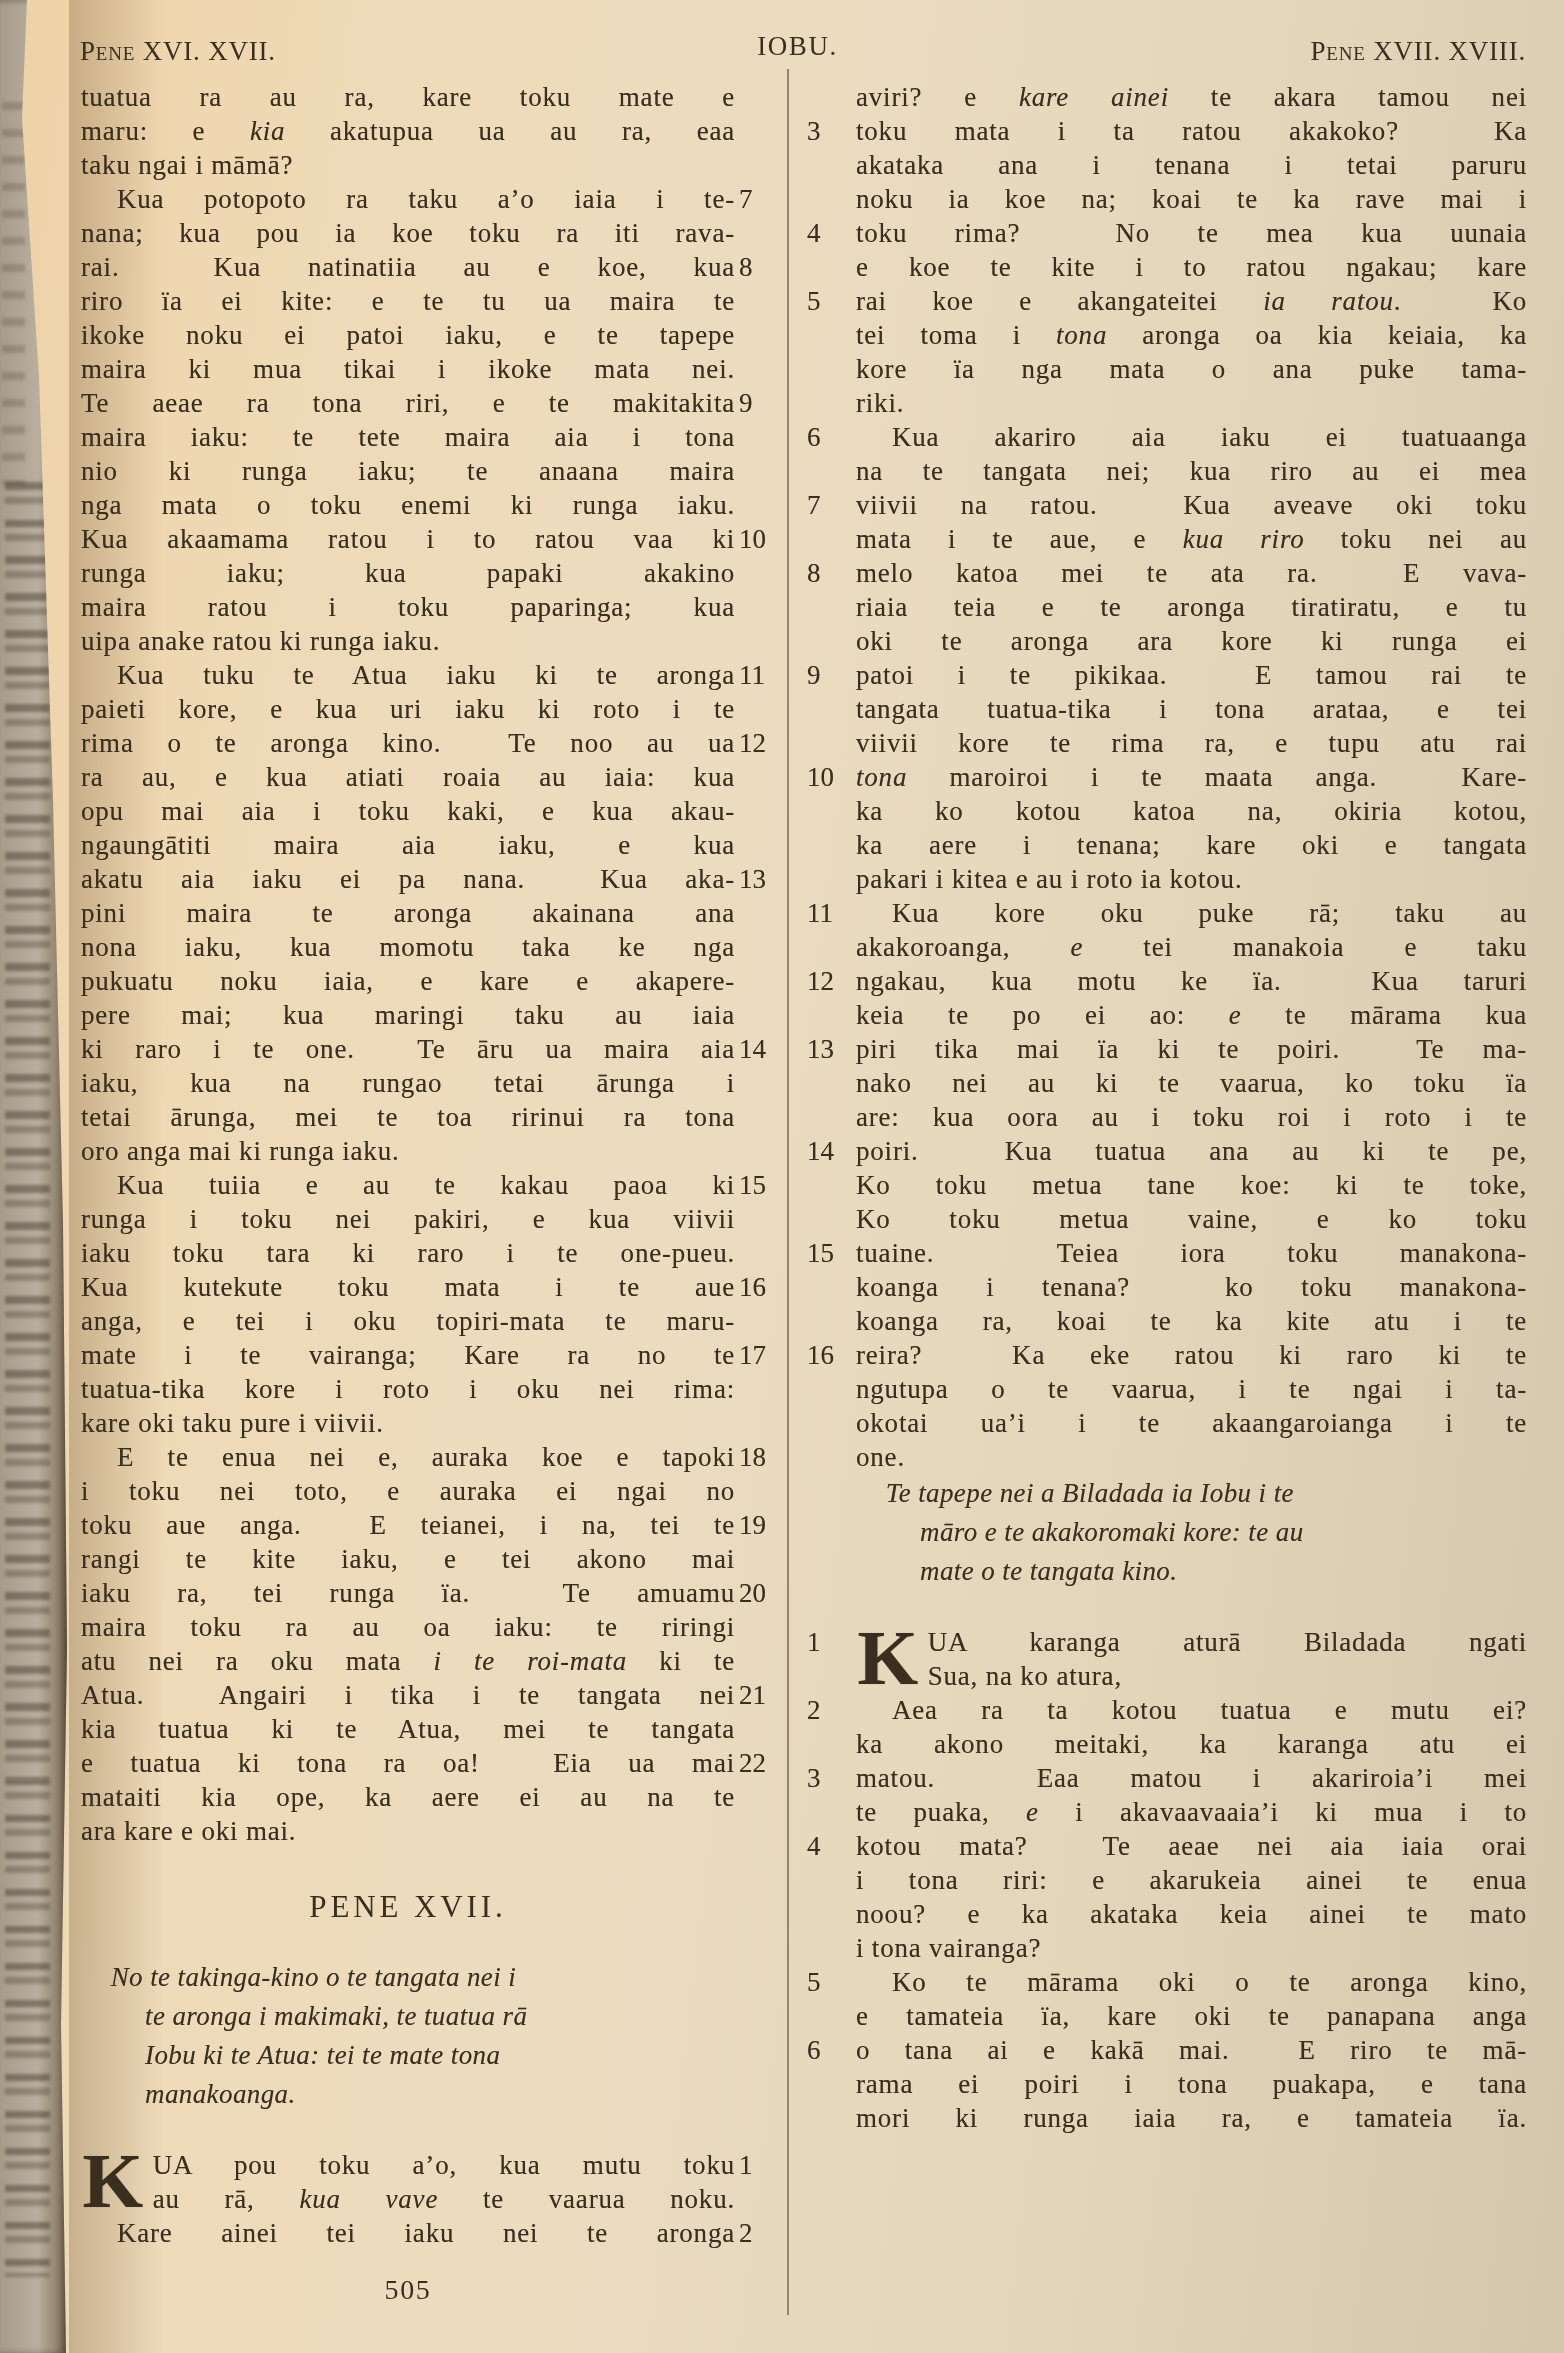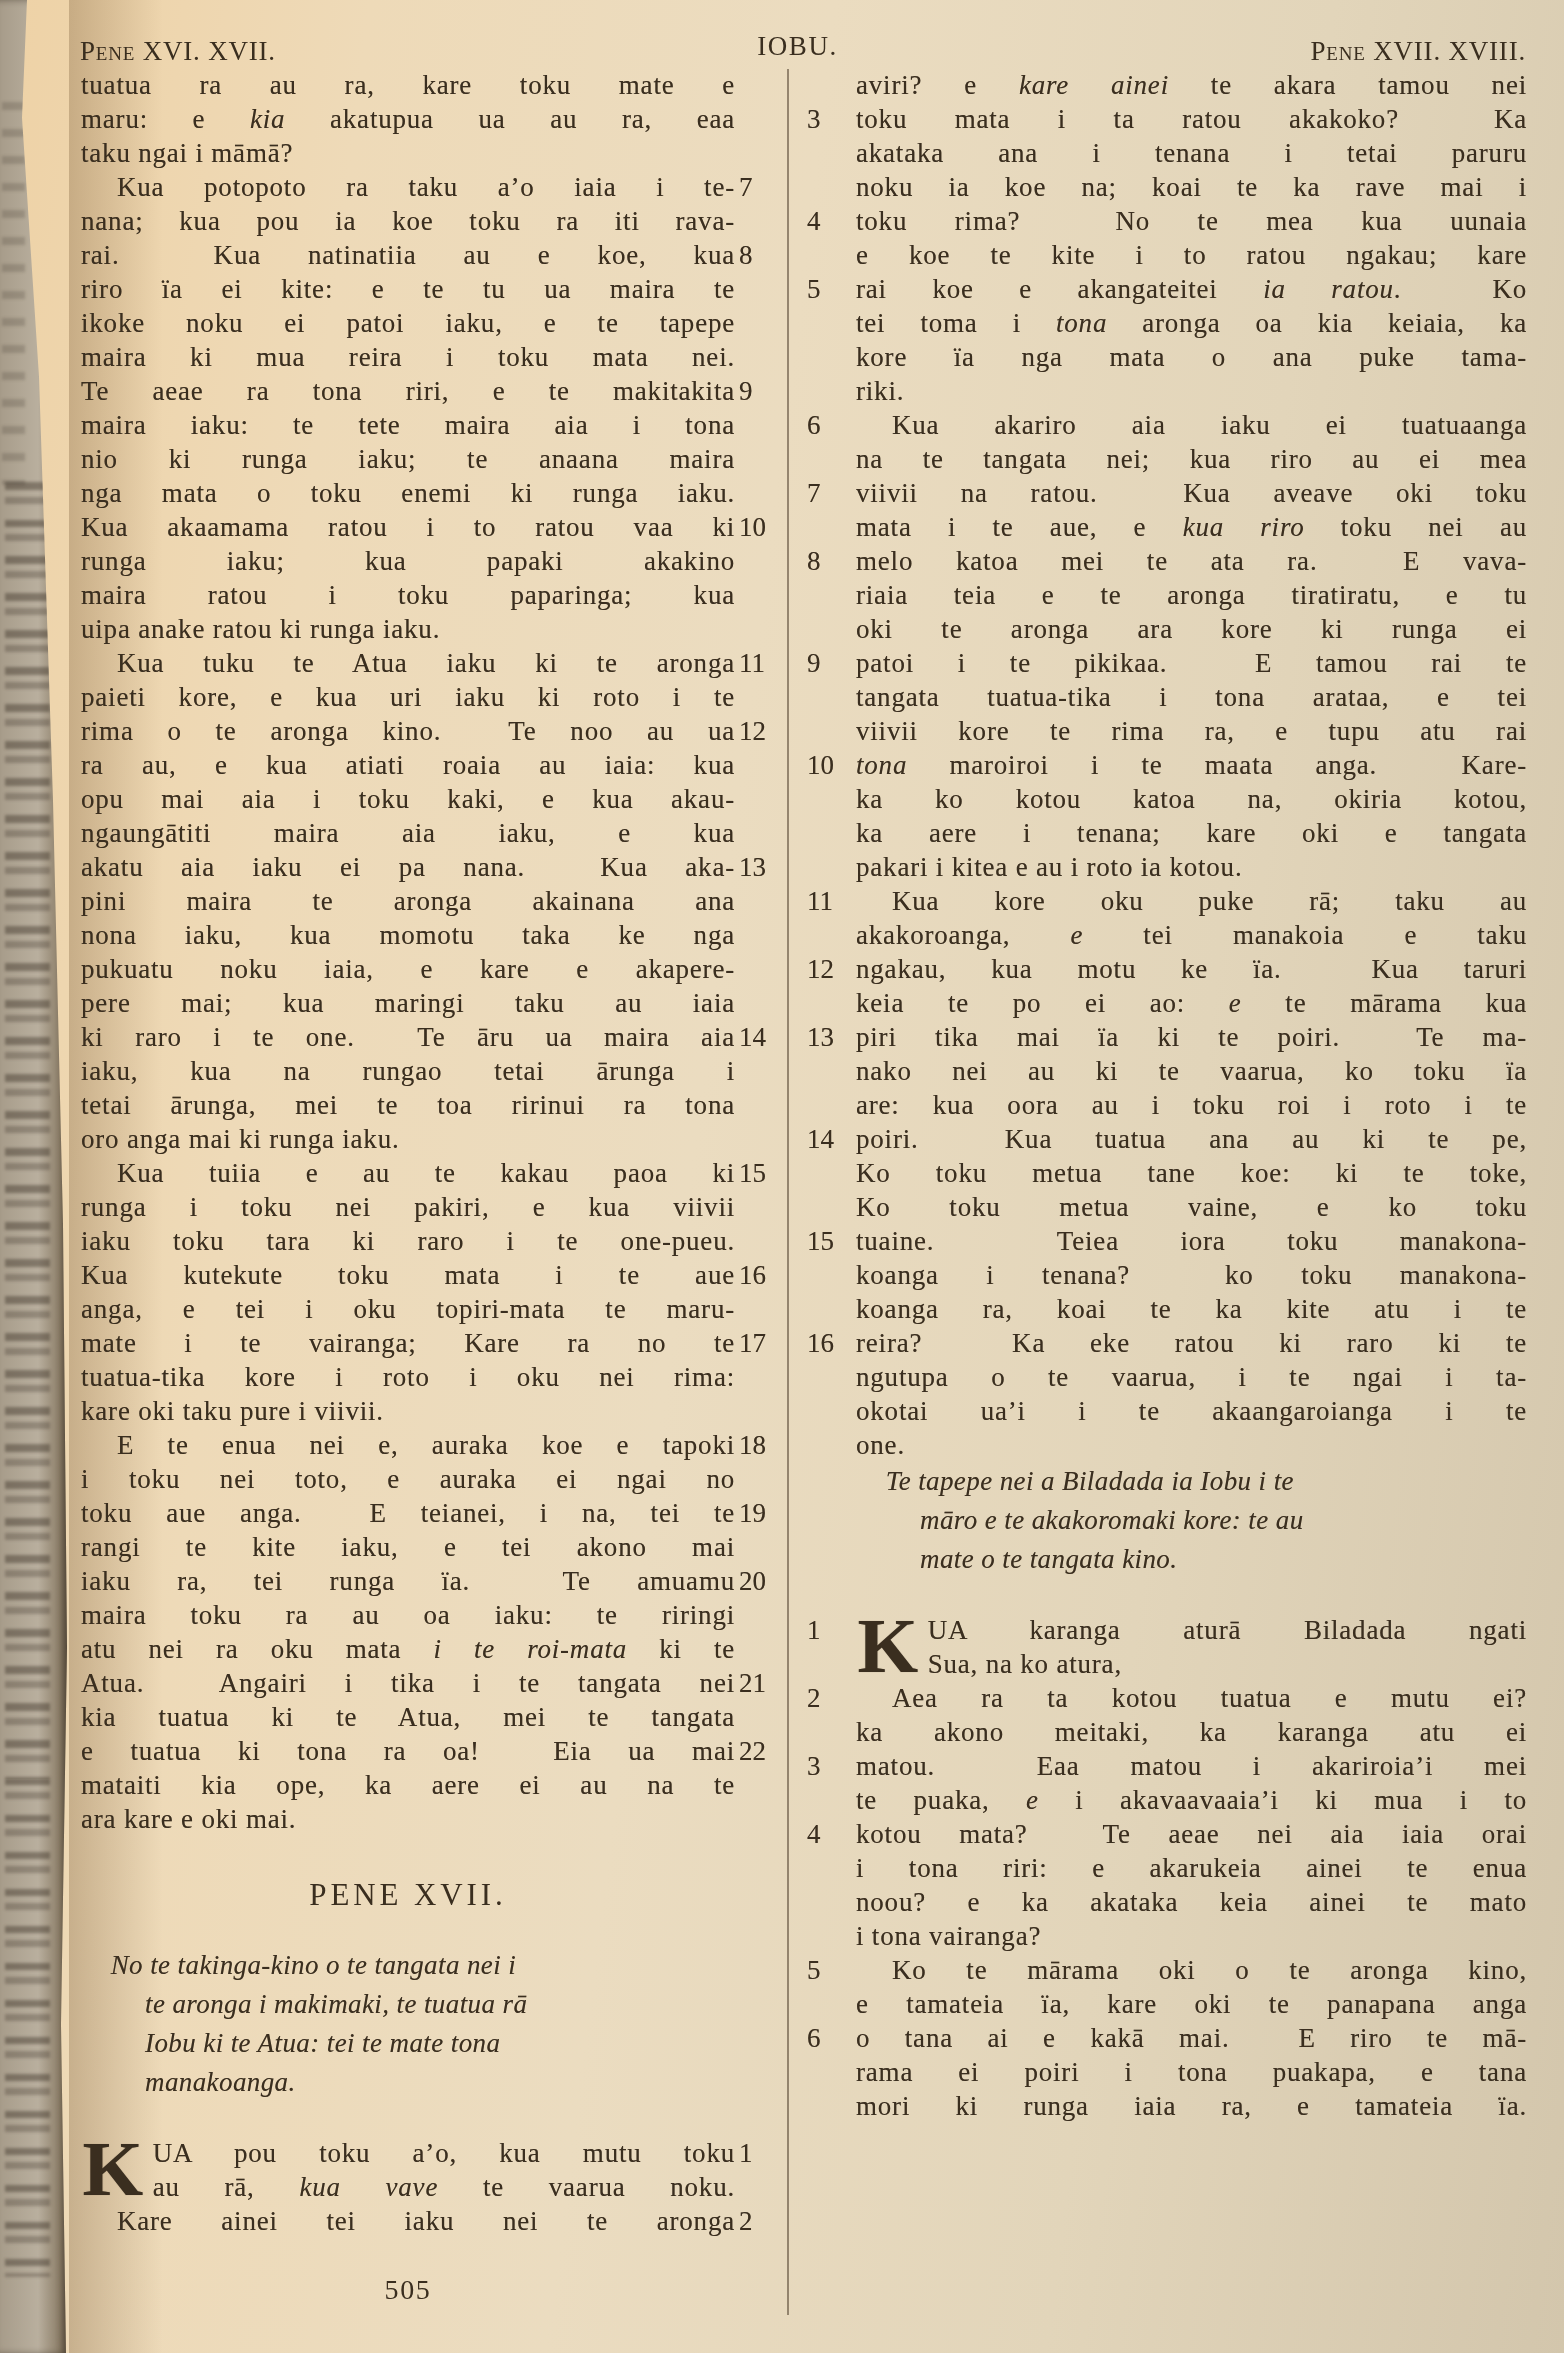--- a/index.html
+++ b/index.html
@@ -34,21 +34,21 @@
     pointer-events:none;
   }
   
   .rh{position:absolute; font-size:27px; letter-spacing:0.8px; white-space:nowrap;}
   .rh-left{left:80px; top:36px; font-variant:small-caps;text-align:right;}
   .rh-center{left:70px; width:1455px; top:31px; text-align:center; letter-spacing:1.6px;}
   .rh-right{right:39px; top:36px; font-variant:small-caps;}
   
   .col-divider{position:absolute; left:787px; top:69px; width:1.6px; height:2246px; background:rgba(78,62,44,.55);}
   
-  .col{position:absolute; top:68px;}
+  .col{position:absolute; top:80px;}
   #col-left{left:81px; width:654px;}
   #col-right{left:856px; width:671px;}
   .bline{
     position:relative; height:34px; line-height:34px; font-size:27px; letter-spacing:0.8px;
     text-align:justify; text-align-last:justify;
     text-shadow:0 0 0.5px rgba(59,47,32,.45);
     white-space:nowrap;
   }
   .bline.end{text-align-last:left;}
   .bline.indent{text-indent:36px;}
@@ -84,21 +84,21 @@
   <div class="col vleft" id="col-left">
       <div>
         <div class="bline">tuatua ra au ra, kare toku mate e</div>
         <div class="bline">maru: e <i>kia</i> akatupua ua au ra, eaa</div>
         <div class="bline end">taku ngai i māmā?</div>
         <div class="bline indent">Kua potopoto ra taku a’o iaia i te-<span class="vnum">7</span></div>
         <div class="bline">nana; kua pou ia koe toku ra iti rava-</div>
         <div class="bline">rai.&nbsp; Kua natinatiia au e koe, kua<span class="vnum">8</span></div>
         <div class="bline">riro ïa ei kite: e te tu ua maira te</div>
         <div class="bline">ikoke noku ei patoi iaku, e te tapepe</div>
-        <div class="bline">maira ki mua reira i toku mata nei.</div>
+        <div class="bline">maira ki mua tikai i ikoke mata nei.</div>
         <div class="bline">Te aeae ra tona riri, e te makitakita<span class="vnum">9</span></div>
         <div class="bline">maira iaku: te tete maira aia i tona</div>
         <div class="bline">nio ki runga iaku; te anaana maira</div>
         <div class="bline">nga mata o toku enemi ki runga iaku.</div>
         <div class="bline">Kua akaamama ratou i to ratou vaa ki<span class="vnum">10</span></div>
         <div class="bline">runga iaku; kua papaki akakino</div>
         <div class="bline">maira ratou i toku paparinga; kua</div>
         <div class="bline end">uipa anake ratou ki runga iaku.</div>
         <div class="bline indent">Kua tuku te Atua iaku ki te aronga<span class="vnum">11</span></div>
         <div class="bline">paieti kore, e kua uri iaku ki roto i te</div>

